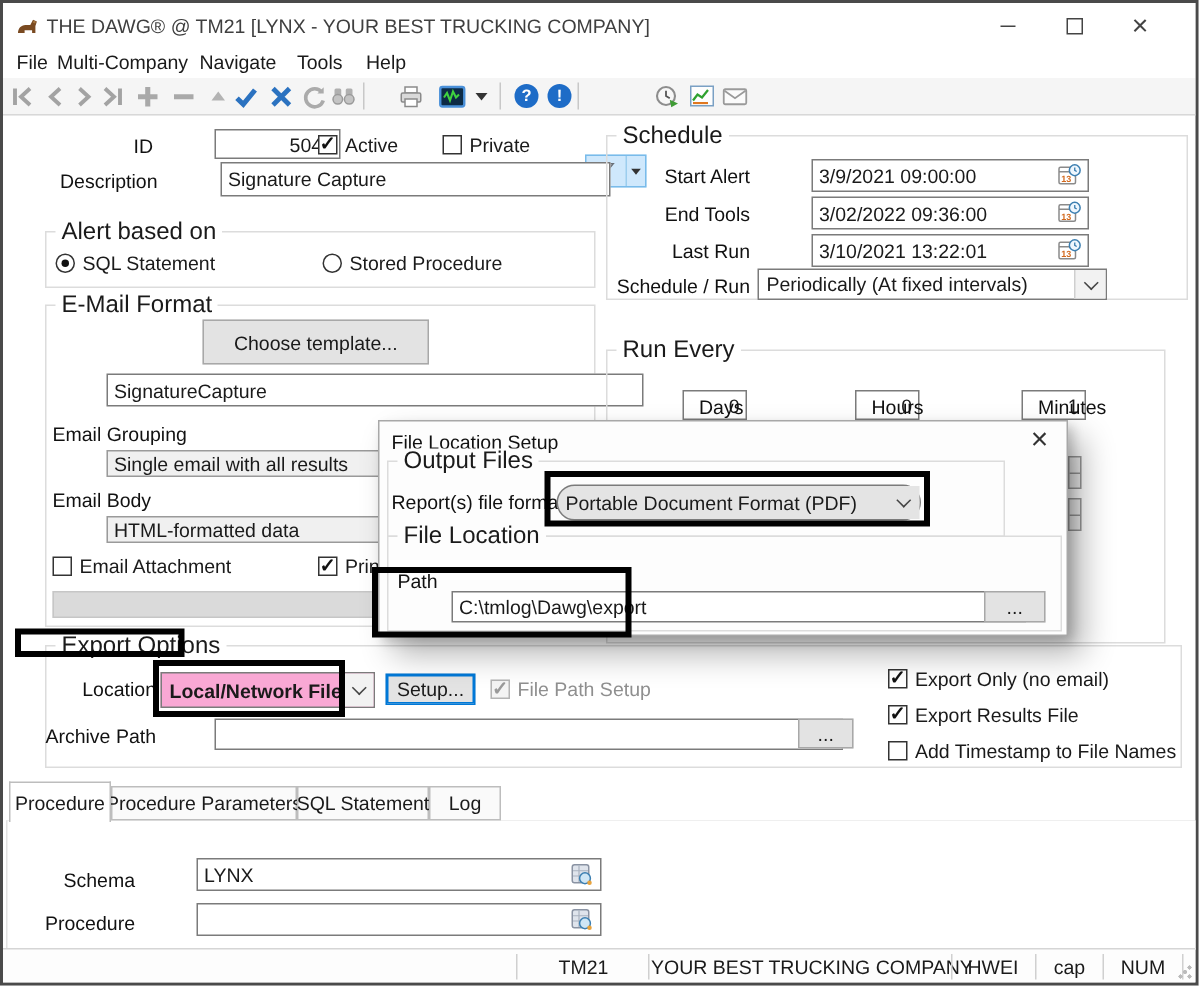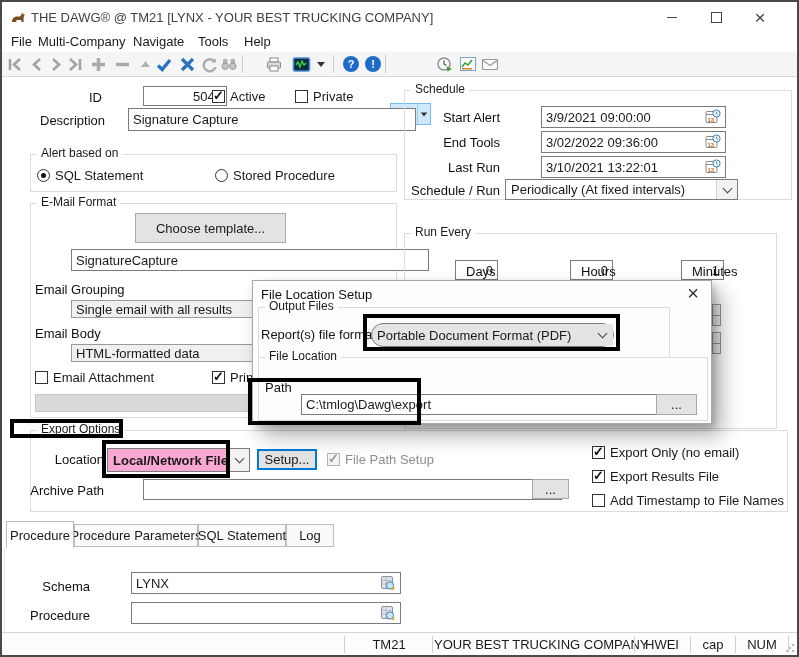--- a/index.html
+++ b/index.html
@@ -14,21 +14,21 @@
   .txt {
     position:absolute; background:#fff; border:1px solid #7b7b7b;
     display:flex; align-items:center; padding:0 4px; font-size:13px;
     white-space:nowrap; overflow:hidden;margin-left:36px;
   }
   .txt.right { justify-content:flex-end; }
   .flat { background:#f0f0f0; border:1px solid #9a9a9a; }
   .grp { position:absolute; border:1px solid #dcdcdc; }
   .grp > .cap {
     position:absolute; top:-9px; left:6px; background:#fff; padding:0 4px;
-    font-size:12px; white-space:nowrap;
+    font-size:16px; white-space:nowrap;
   }
   .btn {
     position:absolute; background:#e3e3e3; border:1px solid #a8a8a8;
     display:flex; align-items:center; justify-content:center; font-size:13px;
     white-space:nowrap;
   }
   .btn.focus { border:1px solid #0078d7; box-shadow:0 0 0 1px #0078d7 inset; }
   
   .cb { position:absolute; display:flex; align-items:center; gap:5px; font-size:13px; white-space:nowrap; }
   .cb .box { width:13px; height:13px; border:1px solid #333; background:#fff; position:relative; flex:none; }
@@ -240,21 +240,21 @@
   <div class="cb checked" style="left:210px;top:87px;">
       <span class="box"></span>
       <span>Active</span>
     </div>
   <div class="cb" style="left:293px;top:87px;">
       <span class="box"></span>
       <span>Private</span>
     </div>
 
   <div class="lbl lblr" style="left:38px;top:111px;width:64px;">Description</div>
-  <div class="txt" style="left:90px;top:106px;width:288px;height:23px;text-align:center;">Signature Capture</div>
+  <div class="txt" style="left:109px;top:106px;width:260px;height:23px;text-align:center;">Signature Capture</div>
 
   <div class="grp" style="left:28px;top:152px;width:367px;height:38px;">
     <span class="cap">Alert based on</span>
   </div>
   <div class="rad sel" style="left:35px;top:166px;">
       <span class="circ"></span>
       <span>SQL Statement</span>
     </div>
   <div class="rad" style="left:213px;top:166px;">
       <span class="circ"></span>

